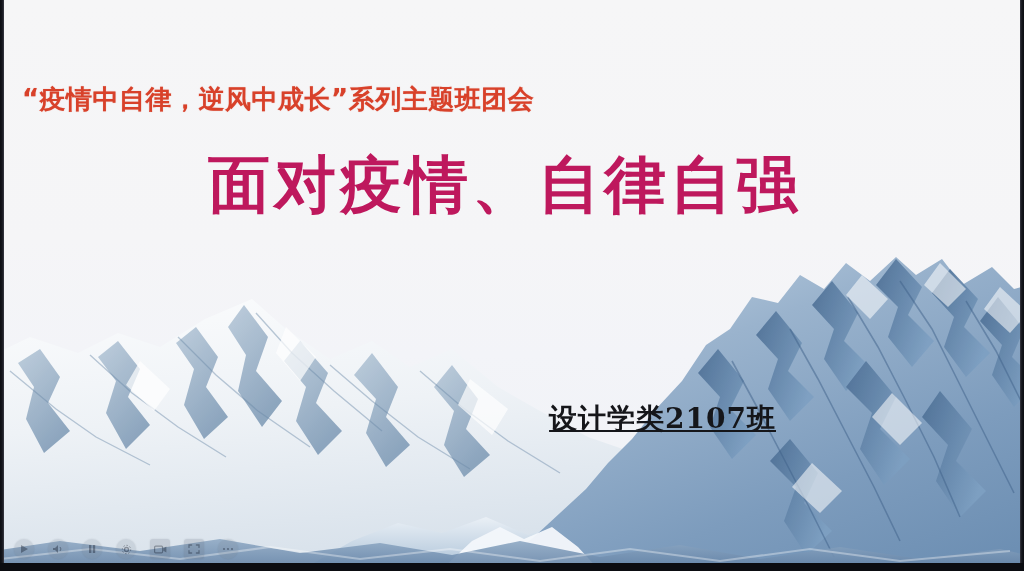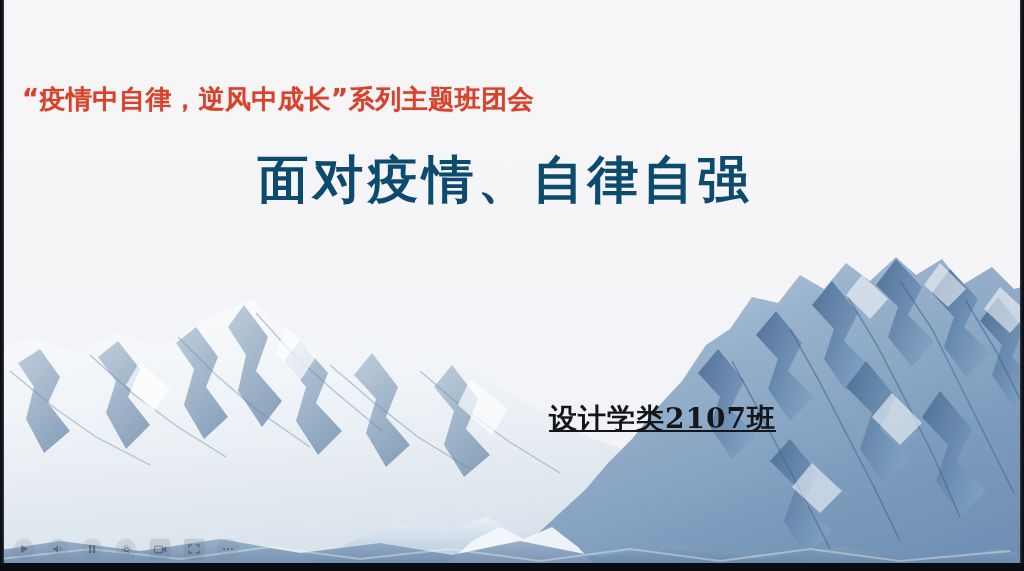--- a/index.html
+++ b/index.html
@@ -73,24 +73,24 @@
   }
 
   .main-title {
     position: absolute;
     left: 0;
     right: 0;
     top: 152px;
     z-index: 20;
     text-align: center;
     font-family: "DejaVu Sans", "Liberation Sans", sans-serif;
-    font-size: 51px;
+    font-size: 62px;
     font-weight: 700;
     letter-spacing: 4px;
-    color: #0c4a6e;
+    color: #be185d;
     line-height: 1.08;
     padding-right: 14px;
     white-space: nowrap;
   }
 
   .byline {
     position: absolute;
     right: 248px;
     top: 400px;
     z-index: 20;

